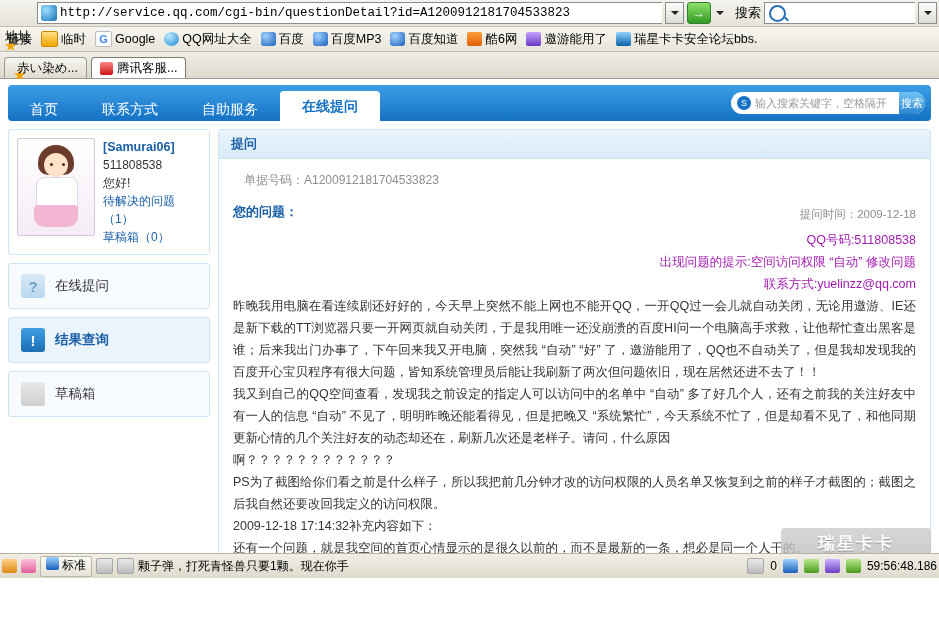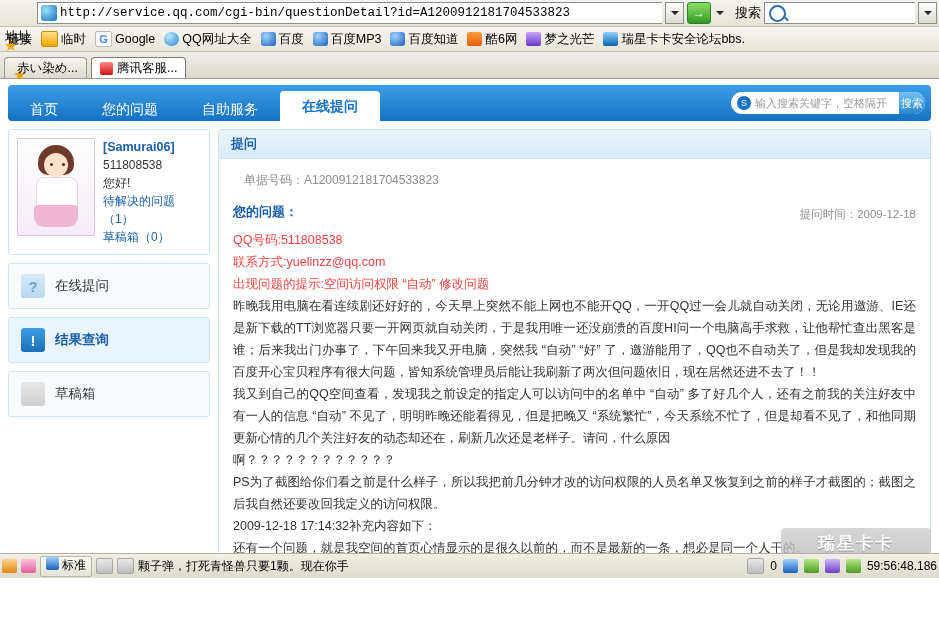--- a/index.html
+++ b/index.html
@@ -152,21 +152,21 @@
   .rightcol{flex:1;border:1px solid #cfe3f2;border-radius:3px;background:#fff;min-width:0;}
   .panel-head{
     height:28px;background:linear-gradient(#eaf5fd,#d8ebf9);
     border-bottom:1px solid #cfe3f2;display:flex;align-items:center;padding-left:12px;
     font-size:13px;font-weight:bold;color:#1a5fa8;
   }
   .panel-body{padding:10px 14px;font-size:12.5px;color:#444;line-height:22px;}
   .ticket{color:#8d8d8d;font-size:12px;margin-bottom:10px;margin-left:11px;}
   .q-title{color:#1a5fa8;font-weight:bold;font-size:13px;margin-bottom:6px;position:relative;}
   .q-time{position:absolute;right:0;top:2px;font-weight:normal;color:#8d8d8d;font-size:11.5px;}
-  .q-line{color:#ef4444;}
+  .q-line{color:#a21caf;text-align:right;}
   .q-body{color:#333;text-align:justify;}
   .wm{
     position:absolute;right:8px;bottom:8px;width:150px;height:42px;border-radius:4px;
     background:rgba(255,255,255,.55);display:flex;flex-direction:column;
     align-items:center;justify-content:center;color:#fff;pointer-events:none;
     background-image:linear-gradient(rgba(180,180,180,.55),rgba(150,150,150,.55));
   }
   .wm b{font-size:17px;letter-spacing:2px;text-shadow:0 1px 0 rgba(0,0,0,.3);}
   .wm span{font-size:11px;}
   
@@ -246,21 +246,21 @@
   <div class="bm">
     <span class="ic ic-bd"></span>
     <span>百度知道</span>
   </div>
   <div class="bm">
     <span class="ic ic-ku"></span>
     <span>酷6网</span>
   </div>
   <div class="bm">
     <span class="ic ic-mg"></span>
-    <span>梦之光芒</span>
+    <span>邀游能用了</span>
   </div>
   <div class="bm">
     <span class="ic ic-rx"></span>
     <span>瑞星卡卡安全论坛bbs.</span>
   </div>
 </div>
 
 <div class="tab-row">
   <div class="tab">
     <span class="ic ic-star">★</span>
@@ -269,21 +269,21 @@
   <div class="tab active">
     <span class="tab-red"></span>
     <span>腾讯客服...</span>
   </div>
 </div>
 
 <div class="page">
 
   <div class="nav-bar">
     <div class="nav-item">首页</div>
-    <div class="nav-item">您的问题</div>
+    <div class="nav-item">联系方式</div>
     <div class="nav-item">自助服务</div>
     <div class="nav-item sel">在线提问</div>
     <div class="nav-search">
       <span class="sico">S</span>
       <span>输入搜索关键字，空格隔开</span>
       <div class="nav-sbtn">搜索</div>
     </div>
   </div>
 
   <div class="content">
@@ -323,22 +323,22 @@
 
     <div class="rightcol">
       <div class="panel-head">提问</div>
       <div class="panel-body">
         <div class="ticket">单据号码：A1200912181704533823</div>
         <div class="q-title">
           <span>您的问题：</span>
           <span class="q-time">提问时间：2009-12-18</span>
         </div>
         <div class="q-line">QQ号码:511808538</div>
+        <div class="q-line">出现问题的提示:空间访问权限 “自动” 修改问题</div>
         <div class="q-line">联系方式:yuelinzz@qq.com</div>
-        <div class="q-line">出现问题的提示:空间访问权限 “自动” 修改问题</div>
         <div class="q-body">昨晚我用电脑在看连续剧还好好的，今天早上突然不能上网也不能开QQ，一开QQ过一会儿就自动关闭，无论用邀游、IE还是新下载的TT浏览器只要一开网页就自动关闭，于是我用唯一还没崩溃的百度HI问一个电脑高手求救，让他帮忙查出黑客是谁；后来我出门办事了，下午回来我又开电脑，突然我 “自动” “好” 了，邀游能用了，QQ也不自动关了，但是我却发现我的百度开心宝贝程序有很大问题，皆知系统管理员后能让我刷新了两次但问题依旧，现在居然还进不去了！！</div>
         <div class="q-body">我又到自己的QQ空间查看，发现我之前设定的指定人可以访问中的名单中 “自动” 多了好几个人，还有之前我的关注好友中有一人的信息 “自动” 不见了，明明昨晚还能看得见，但是把晚又 “系统繁忙”，今天系统不忙了，但是却看不见了，和他同期更新心情的几个关注好友的动态却还在，刷新几次还是老样子。请问，什么原因</div>
         <div class="q-body">啊？？？？？？？？？？？？</div>
         <div class="q-body">PS为了截图给你们看之前是什么样子，所以我把前几分钟才改的访问权限的人员名单又恢复到之前的样子才截图的；截图之后我自然还要改回我定义的访问权限。</div>
         <div class="q-body">2009-12-18 17:14:32补充内容如下：</div>
         <div class="q-body">还有一个问题，就是我空间的首页心情显示的是很久以前的，而不是最新的一条，想必是同一个人干的。</div>
         <div class="q-body">附</div>
       </div>
     </div>
   </div>

